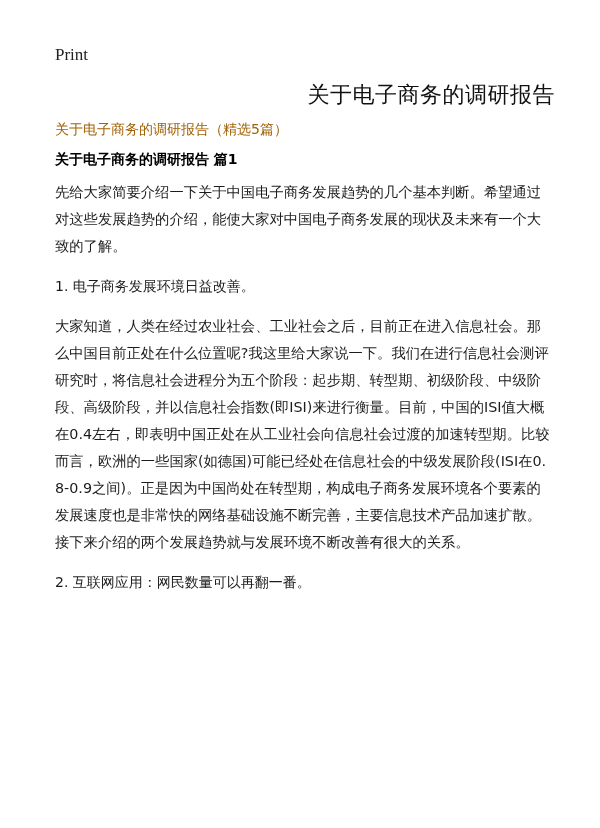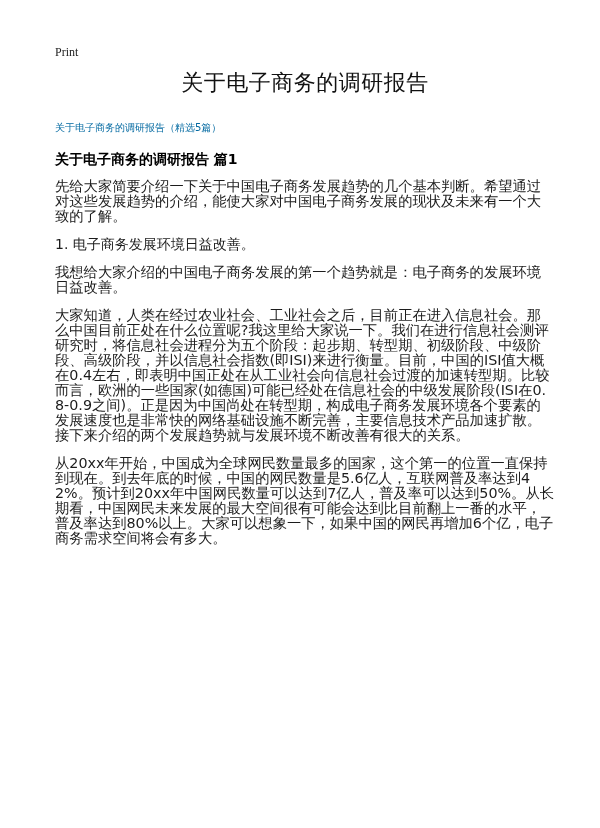--- a/index.html
+++ b/index.html
@@ -5,52 +5,51 @@
   html, body { margin: 0; padding: 0; background: #ffffff; }
   body {
     width: 600px; height: 828px; overflow: hidden; position: relative;
     color: #1a1a1a;
     font-family: "DejaVu Sans", "Liberation Sans", sans-serif;
   }
   .page { position: absolute; left: 55px; top: 0; width: 500px; }
   .print-label {
     position: absolute; left: 0; top: 45px;
     font-family: "Liberation Serif", "DejaVu Serif", serif;
-    font-size: 12px; color: #222;
+    font-size: 17px; color: #222;
   }
   .doc-title {
-    position: absolute; left: 0; width: 500px; top: 68px;
-    text-align: center; font-size: 22px; font-weight: normal; color: #111;
+    position: absolute; left: 0; width: 500px; top: 80px;
+    text-align: right; font-size: 22px; font-weight: normal; color: #111;
     margin: 0; letter-spacing: 0.5px;
   }
   .subtitle {
     position: absolute; left: 0; top: 121px;
-    font-size: 10px; color: #0369a1;
+    font-size: 14px; color: #a16207;
   }
   .section-heading {
     position: absolute; left: 0; top: 151px;
     font-size: 14px; font-weight: bold; color: #000000;
   }
   .body { position: absolute; left: 0; top: 179px; width: 500px; }
   .para {
-    font-size: 14.3px; line-height: 15px; margin: 0 0 13px 0; color: #1c1c1c;
+    font-size: 14.3px; line-height: 27px; margin: 0 0 13px 0; color: #1c1c1c;
     word-break: break-all; text-align: left;
   }
   .para.num { font-size: 14px; margin-top: 8px; }
 </style>
 </head>
 <body>
 
 <div class="page">
   <div class="print-label">Print</div>
   <h1 class="doc-title">关于电子商务的调研报告</h1>
   <div class="subtitle">关于电子商务的调研报告（精选5篇）</div>
   <div class="section-heading">关于电子商务的调研报告 篇1</div>
 
   <div class="body">
     <p class="para">先给大家简要介绍一下关于中国电子商务发展趋势的几个基本判断。希望通过对这些发展趋势的介绍，能使大家对中国电子商务发展的现状及未来有一个大致的了解。</p>
     <p class="para num">1. 电子商务发展环境日益改善。</p>
-    <p class="para">我想给大家介绍的中国电子商务发展的第一个趋势就是：电子商务的发展环境日益改善。</p>
     <p class="para">大家知道，人类在经过农业社会、工业社会之后，目前正在进入信息社会。那么中国目前正处在什么位置呢?我这里给大家说一下。我们在进行信息社会测评研究时，将信息社会进程分为五个阶段：起步期、转型期、初级阶段、中级阶段、高级阶段，并以信息社会指数(即ISI)来进行衡量。目前，中国的ISI值大概在0.4左右，即表明中国正处在从工业社会向信息社会过渡的加速转型期。比较而言，欧洲的一些国家(如德国)可能已经处在信息社会的中级发展阶段(ISI在0.8-0.9之间)。正是因为中国尚处在转型期，构成电子商务发展环境各个要素的发展速度也是非常快的网络基础设施不断完善，主要信息技术产品加速扩散。接下来介绍的两个发展趋势就与发展环境不断改善有很大的关系。</p>
-    <p class="para">从20xx年开始，中国成为全球网民数量最多的国家，这个第一的位置一直保持到现在。到去年底的时候，中国的网民数量是5.6亿人，互联网普及率达到42%。预计到20xx年中国网民数量可以达到7亿人，普及率可以达到50%。从长期看，中国网民未来发展的最大空间很有可能会达到比目前翻上一番的水平，普及率达到80%以上。大家可以想象一下，如果中国的网民再增加6个亿，电子商务需求空间将会有多大。</p>
+    <p class="para num">2. 互联网应用：网民数量可以再翻一番。</p>
 
   </div>
 </div>
 
 </body></html>

